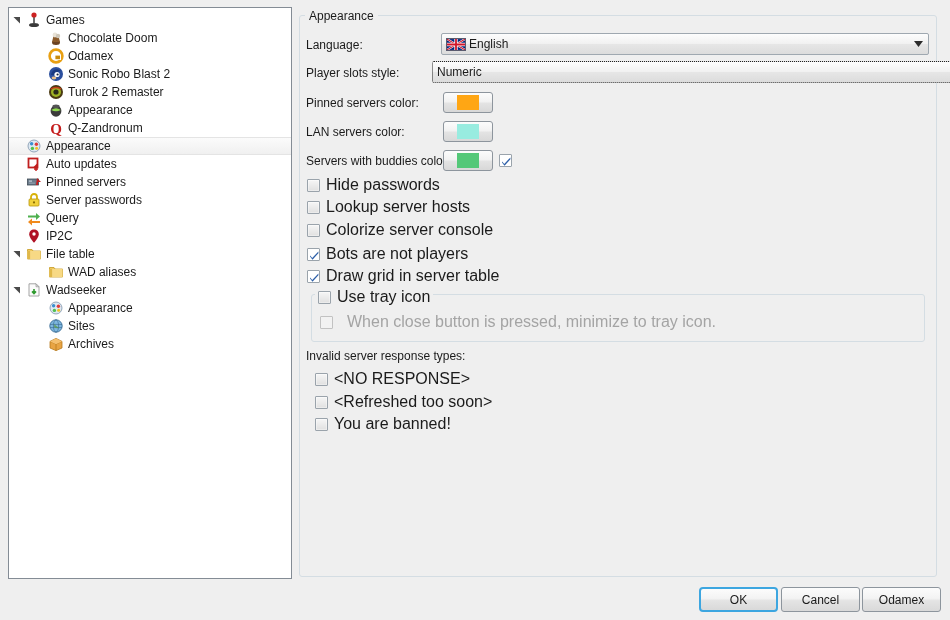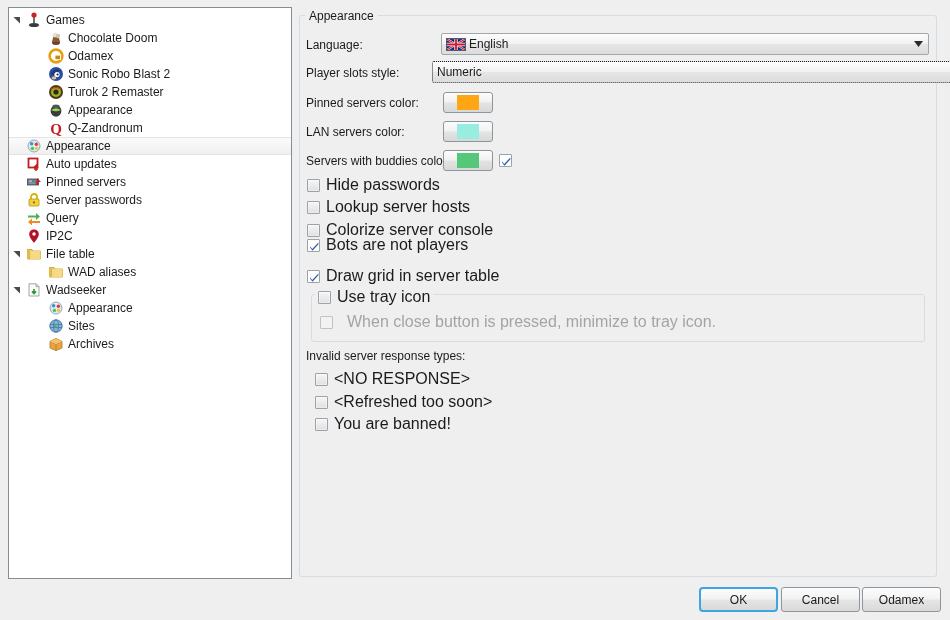--- a/index.html
+++ b/index.html
@@ -500,21 +500,21 @@
         <span class="cblabel">Hide passwords</span>
       </div>
       <div class="cbrow" style="left: 307px; top: 198px;">
         <span class="cbox inner-shade"></span>
         <span class="cblabel">Lookup server hosts</span>
       </div>
       <div class="cbrow" style="left: 307px; top: 221px;">
         <span class="cbox inner-shade"></span>
         <span class="cblabel">Colorize server console</span>
       </div>
-      <div class="cbrow" style="left: 307px; top: 236px;">
+      <div class="cbrow" style="left: 307px; top: 245px;">
         <span class="cbox checked">
           <svg width="11" height="11" viewBox="0 0 11 11">
             <path d="M1.2 5.4 L3.2 8 L9.4 1.4 L9.4 3.2 L3.5 9.8 L1 6.6 Z" fill="#2d5fa8"></path>
           </svg>
         </span>
         <span class="cblabel">Bots are not players</span>
       </div>
       <div class="cbrow" style="left: 307px; top: 267px;">
         <span class="cbox checked">
           <svg width="11" height="11" viewBox="0 0 11 11">

